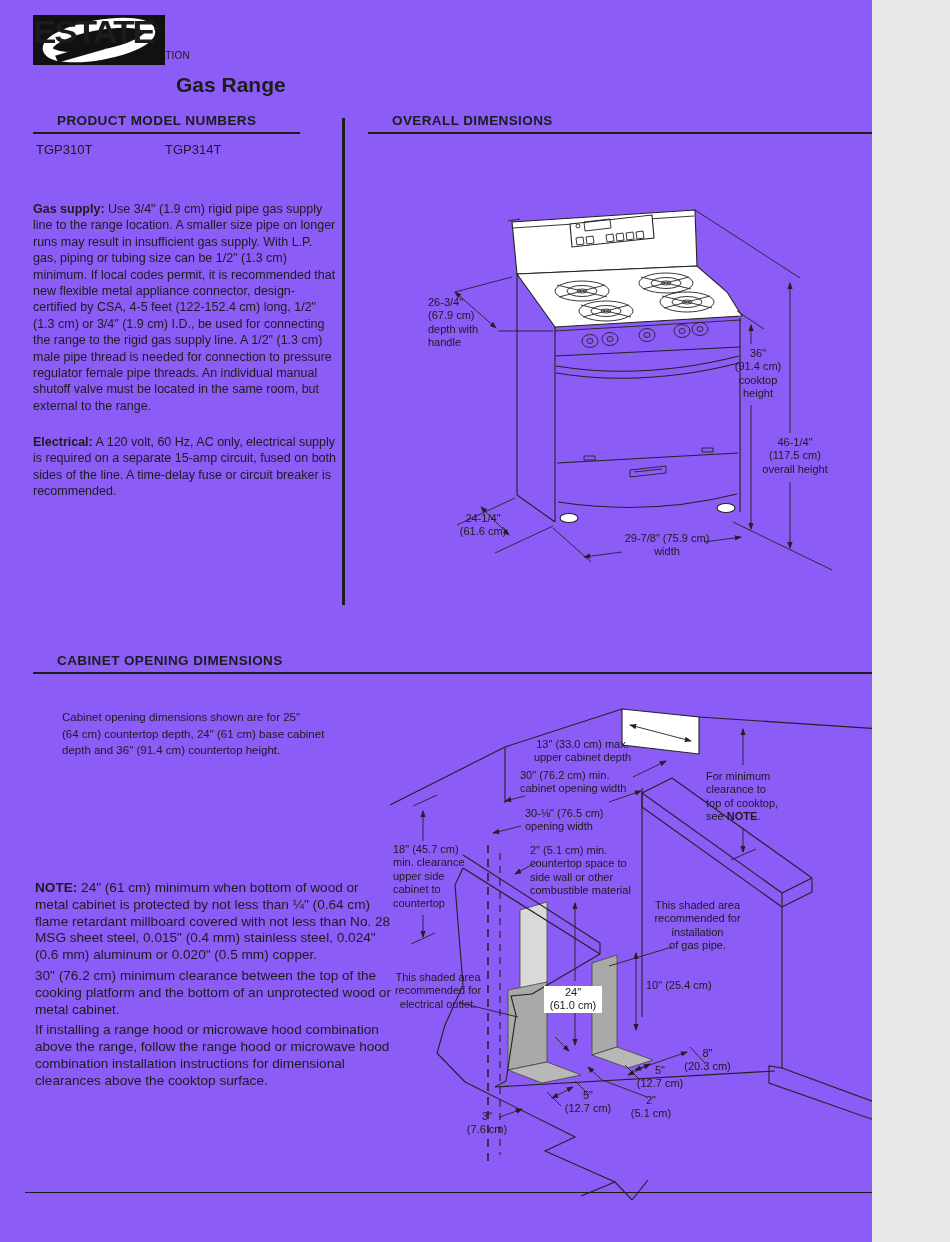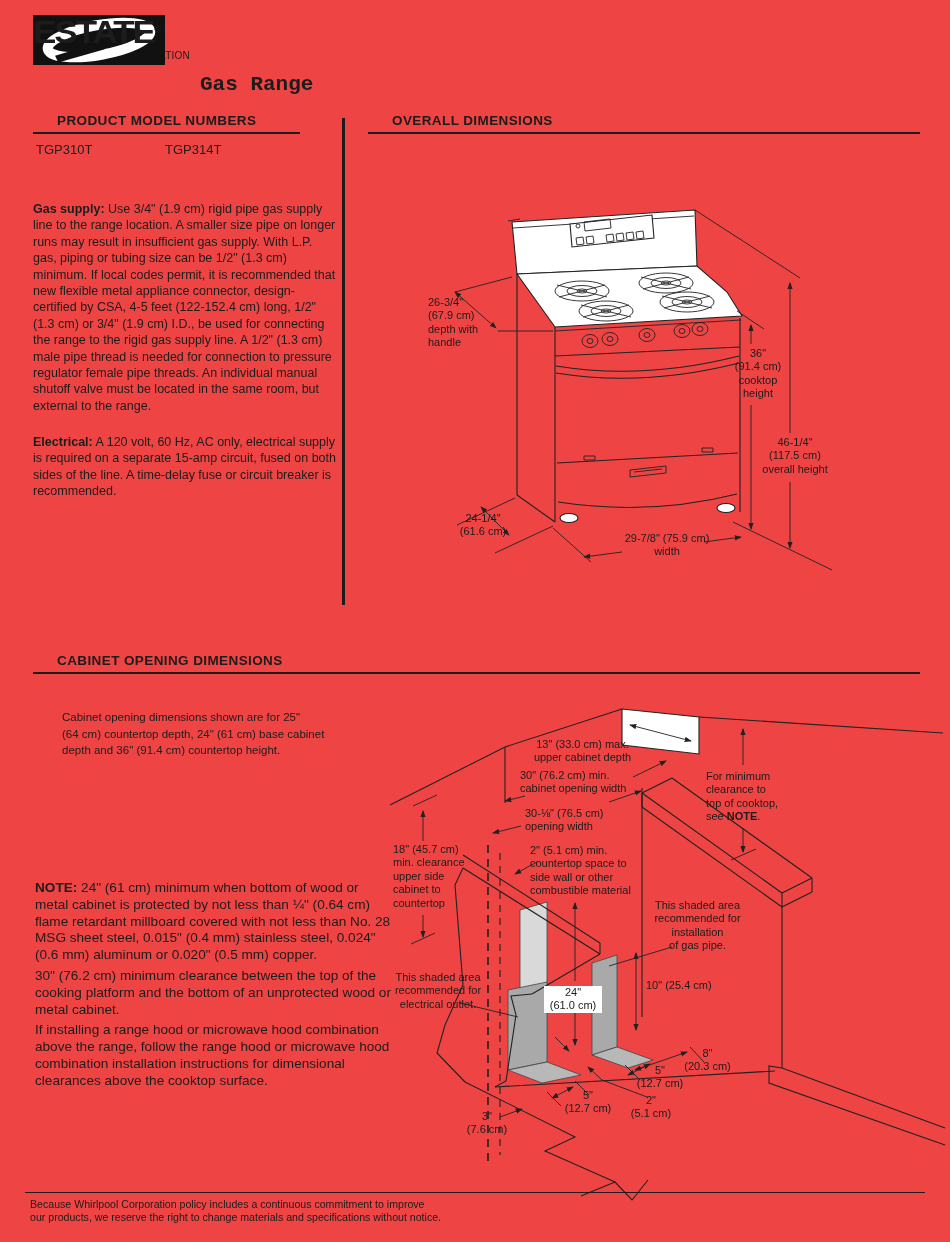--- a/index.html
+++ b/index.html
@@ -1,16 +1,16 @@
 <!DOCTYPE html>
 <html><head>
 <meta charset="utf-8">
 <style>
   html,body{margin:0;padding:0;background:#e8e8e8;}
-  .page{position:relative;width:950px;height:1242px;background:#ef4444;
+  .page{position:relative;width:872px;height:1242px;background:#8b5cf6;
         font-family:"Liberation Sans","DejaVu Sans",sans-serif;color:#1c1c1c;overflow:hidden;}
   .abs{position:absolute;}
   .hdr{font-weight:bold;font-size:13.5px;letter-spacing:.4px;margin-left:24px;}
   .rule{position:absolute;background:#1c1c1c;}
   .body-txt{font-size:12.5px;line-height:16.4px;text-align:left;}
   .note-txt{font-size:13.6px;line-height:16.8px;}
   .dl{position:absolute;font-size:11px;line-height:13.4px;white-space:pre-line;color:#1c1c1c;}
   .ctr{text-align:center;}
   .models{font-size:13px;}
   .footer-txt{font-size:10.6px;line-height:13.2px;white-space:pre-wrap;}
@@ -35,21 +35,21 @@
       <rect x="0" y="0" width="132" height="50" fill="#111"></rect>
       <g transform="rotate(-10 66 25)">
         <ellipse cx="66" cy="25" rx="52" ry="15" fill="none" stroke="#fff" stroke-width="10"></ellipse>
         <ellipse cx="66" cy="25" rx="28" ry="7" fill="#111"></ellipse>
         <path d="M20,33 L70,27 L70,35 L22,40 Z" fill="#111"></path>
       </g>
     </svg>
     <div class="brand-word"><span>ESTATE</span><sup>®</sup></div>
     <div class="brand-sub">BY WHIRLPOOL CORPORATION</div>
   </div>
-  <div class="abs title" style="left:200px;top:73px;font-family:Liberation Mono, monospace;">Gas Range</div>
+  <div class="abs title" style="left:176px;top:73px;">Gas Range</div>
 
   <div class="abs hdr" style="left:33px;top:113px;">PRODUCT MODEL NUMBERS</div>
   <div class="rule" style="left:33px;top:132px;width:267px;height:2px;"></div>
 
   <div class="abs hdr" style="left:368px;top:113px;">OVERALL DIMENSIONS</div>
   <div class="rule" style="left:368px;top:132px;width:552px;height:2px;"></div>
 
   <div class="rule" style="left:342px;top:118px;width:2.5px;height:487px;"></div>
 
   <div class="abs models" style="left:36px;top:142px;">TGP310T</div>
@@ -335,17 +335,15 @@
   <div class="dl ctr" style="left:620px;top:1064px;width:80px;">5"
 (12.7 cm)</div>
   <div class="dl ctr" style="left:611px;top:1094px;width:80px;">2"
 (5.1 cm)</div>
   <div class="dl ctr" style="left:548px;top:1089px;width:80px;">5"
 (12.7 cm)</div>
   <div class="dl ctr" style="left:447px;top:1110px;width:80px;">3"
 (7.6 cm)</div>
 
   <div class="rule" style="left:25px;top:1192px;width:900px;height:1.4px;"></div>
-  <div class="abs footer-txt" style="left:30px;top:1198px;">Because Whirlpool Corporation policy includes a continuous commitment to improve
-our products, we reserve the right to change materials and specifications without notice.</div>
   <div class="abs footer-txt" style="left:802px;top:1249px;width:120px;text-align:right;"><span>Ref. W10153329</span><br><span>10-25-07</span></div>
 
 </div>
 
 </body></html>

